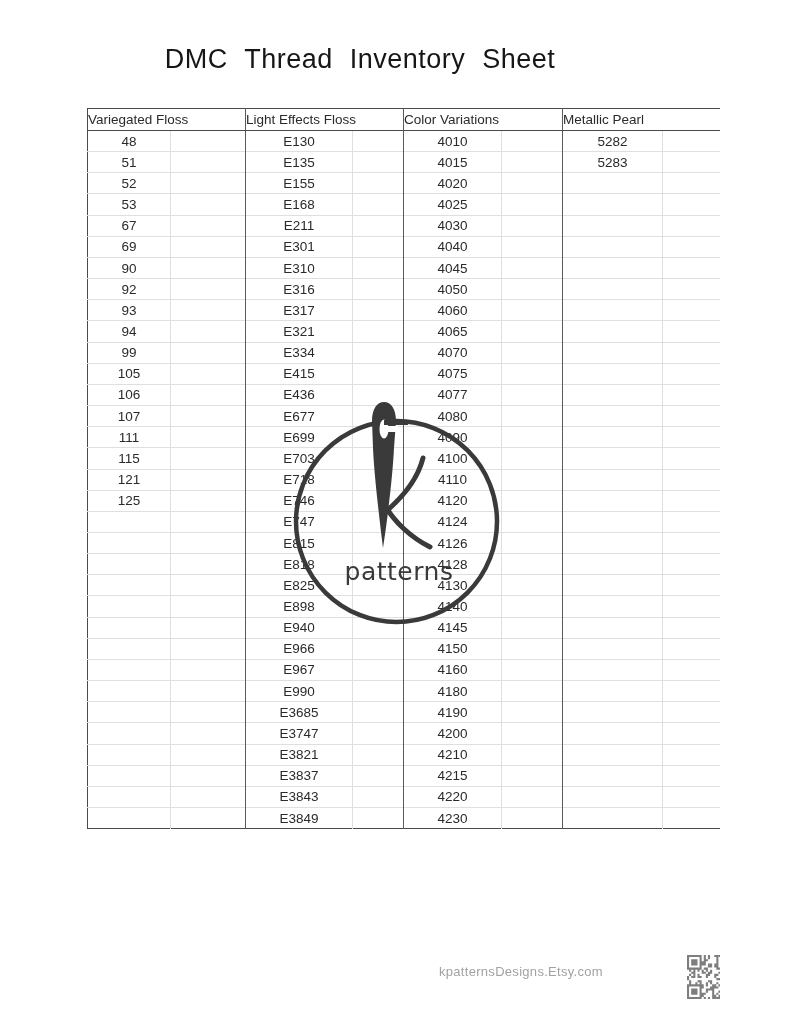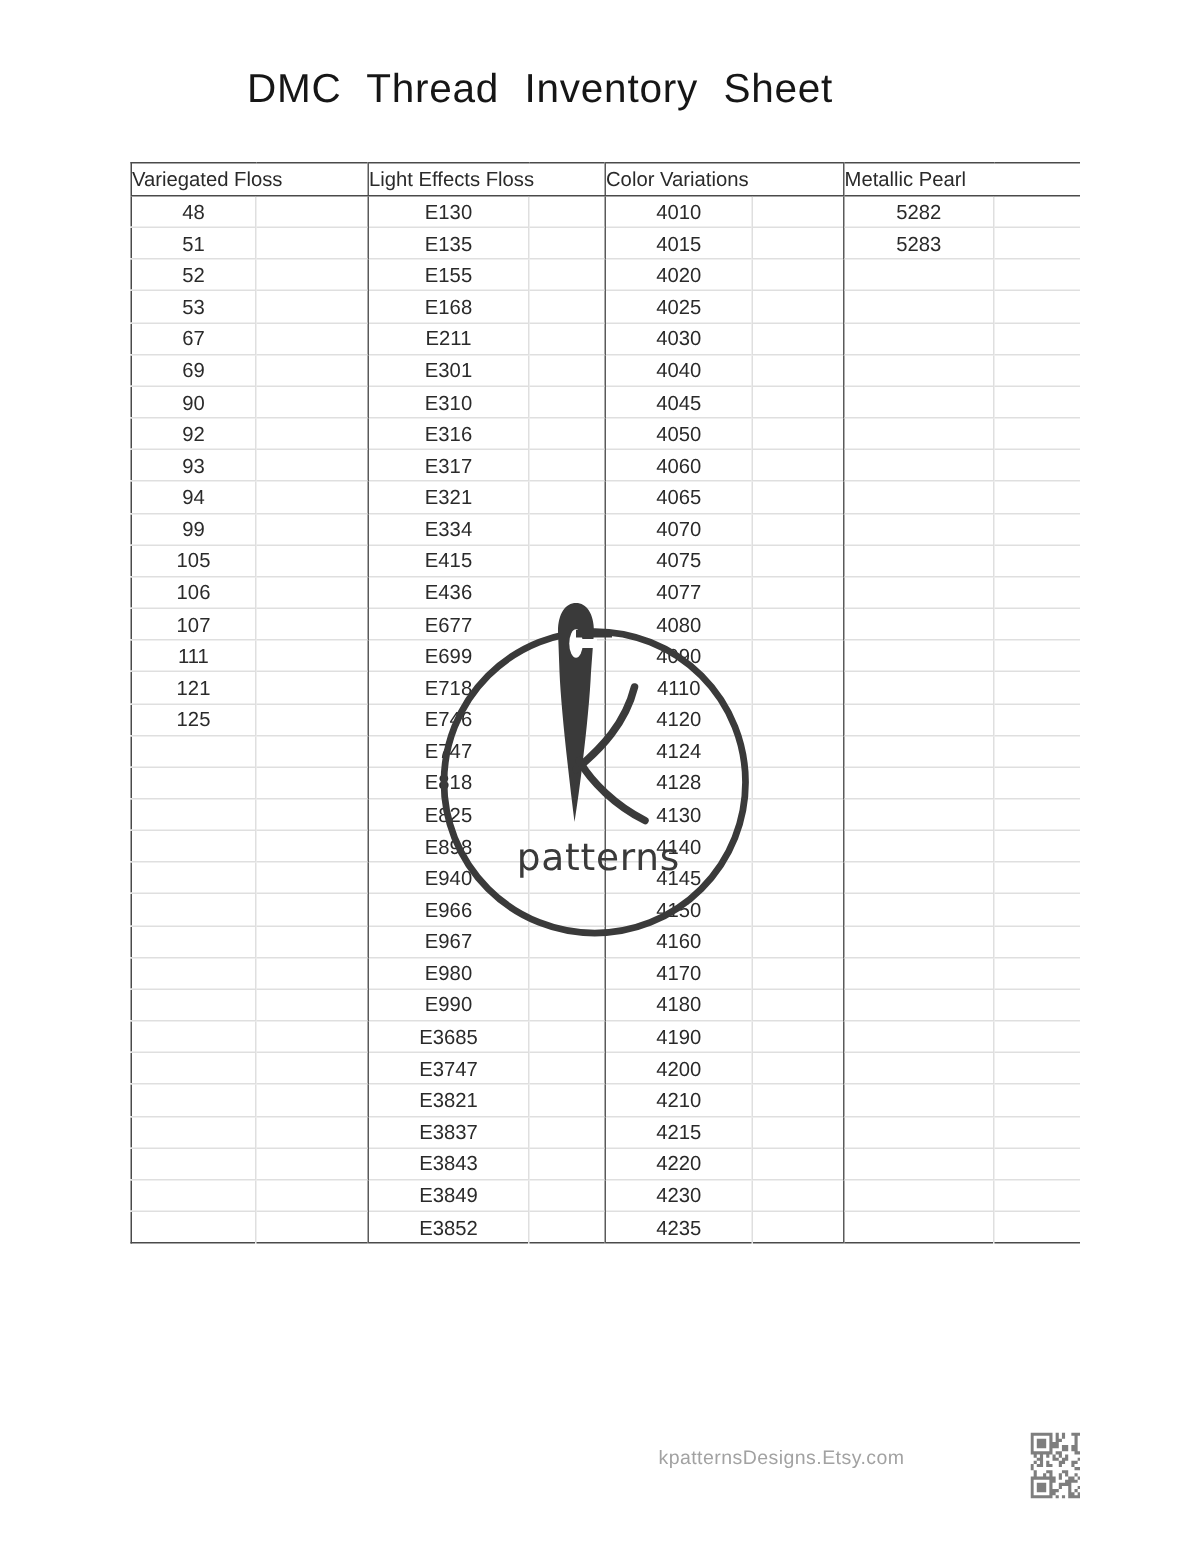--- a/index.html
+++ b/index.html
@@ -265,20 +265,30 @@
           <td class="num">111</td>
           <td class="blank"></td>
           <td class="num grp">E699</td>
           <td class="blank"></td>
           <td class="num grp">4090</td>
           <td class="blank"></td>
           <td class="num grp"></td>
           <td class="blank"></td>
         </tr>
         <tr>
+          <td class="num">115</td>
+          <td class="blank"></td>
+          <td class="num grp">E703</td>
+          <td class="blank"></td>
+          <td class="num grp">4100</td>
+          <td class="blank"></td>
+          <td class="num grp"></td>
+          <td class="blank"></td>
+        </tr>
+        <tr>
           <td class="num">121</td>
           <td class="blank"></td>
           <td class="num grp">E718</td>
           <td class="blank"></td>
           <td class="num grp">4110</td>
           <td class="blank"></td>
           <td class="num grp"></td>
           <td class="blank"></td>
         </tr>
         <tr>
@@ -297,20 +307,30 @@
           <td class="num grp">E747</td>
           <td class="blank"></td>
           <td class="num grp">4124</td>
           <td class="blank"></td>
           <td class="num grp"></td>
           <td class="blank"></td>
         </tr>
         <tr>
           <td class="num"></td>
           <td class="blank"></td>
+          <td class="num grp">E815</td>
+          <td class="blank"></td>
+          <td class="num grp">4126</td>
+          <td class="blank"></td>
+          <td class="num grp"></td>
+          <td class="blank"></td>
+        </tr>
+        <tr>
+          <td class="num"></td>
+          <td class="blank"></td>
           <td class="num grp">E818</td>
           <td class="blank"></td>
           <td class="num grp">4128</td>
           <td class="blank"></td>
           <td class="num grp"></td>
           <td class="blank"></td>
         </tr>
         <tr>
           <td class="num"></td>
           <td class="blank"></td>
@@ -357,30 +377,20 @@
           <td class="num grp">E967</td>
           <td class="blank"></td>
           <td class="num grp">4160</td>
           <td class="blank"></td>
           <td class="num grp"></td>
           <td class="blank"></td>
         </tr>
         <tr>
           <td class="num"></td>
           <td class="blank"></td>
-          <td class="num grp">E980</td>
-          <td class="blank"></td>
-          <td class="num grp">4170</td>
-          <td class="blank"></td>
-          <td class="num grp"></td>
-          <td class="blank"></td>
-        </tr>
-        <tr>
-          <td class="num"></td>
-          <td class="blank"></td>
           <td class="num grp">E990</td>
           <td class="blank"></td>
           <td class="num grp">4180</td>
           <td class="blank"></td>
           <td class="num grp"></td>
           <td class="blank"></td>
         </tr>
         <tr>
           <td class="num"></td>
           <td class="blank"></td>
@@ -430,30 +440,20 @@
           <td class="blank"></td>
           <td class="num grp"></td>
           <td class="blank"></td>
         </tr>
         <tr>
           <td class="num"></td>
           <td class="blank"></td>
           <td class="num grp">E3849</td>
           <td class="blank"></td>
           <td class="num grp">4230</td>
-          <td class="blank"></td>
-          <td class="num grp"></td>
-          <td class="blank"></td>
-        </tr>
-        <tr>
-          <td class="num"></td>
-          <td class="blank"></td>
-          <td class="num grp">E3852</td>
-          <td class="blank"></td>
-          <td class="num grp">4235</td>
           <td class="blank"></td>
           <td class="num grp"></td>
           <td class="blank"></td>
         </tr>
       </tbody>
   </table>
 
   <svg class="watermark" viewBox="283 394 232 244" xmlns="http://www.w3.org/2000/svg">
     <circle class="wm-stroke" cx="396.5" cy="521.5" r="100.5" stroke-width="4.5"></circle>
     <path class="wm-fill" d="M372,421 C372,409 377,402 384,402 C391,402 396,409 396,421

